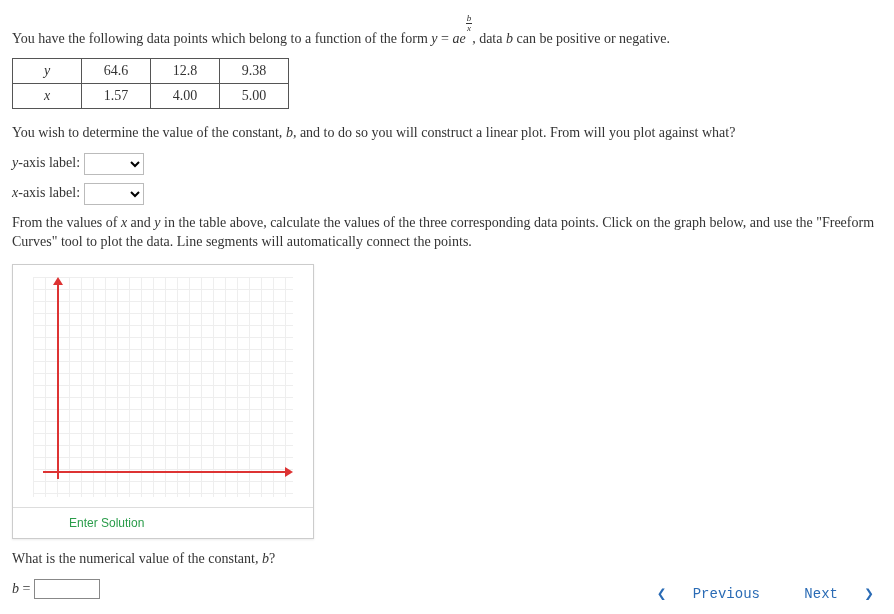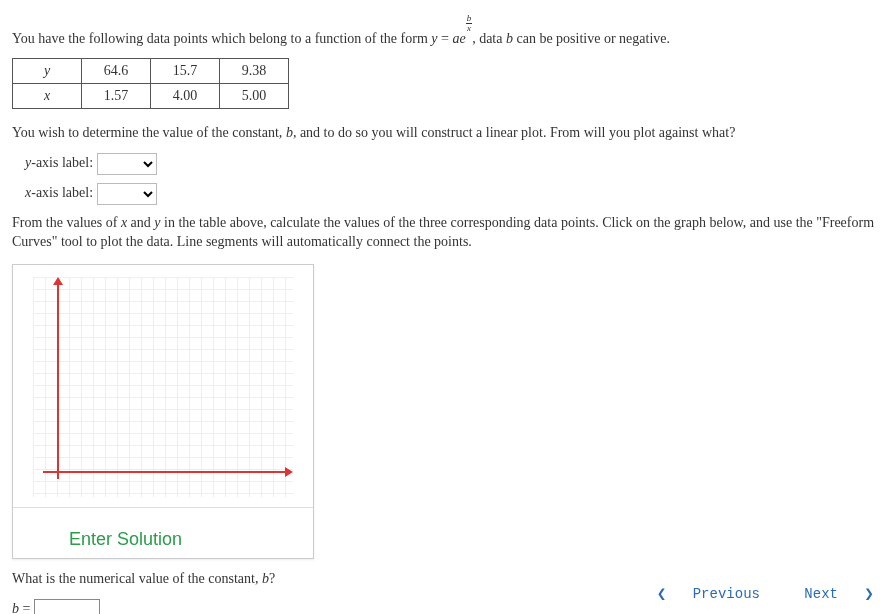--- a/index.html
+++ b/index.html
@@ -18,21 +18,21 @@
     margin: 6px 0 14px 0;
   }
   table.data td {
     border: 1px solid #555;
     padding: 4px 12px;
     text-align: center;
     min-width: 44px;
     font-size: 14px;
   }
   table.data td.hdr { font-style: italic; }
-  .axis-row { margin: 8px 13px; }
+  .axis-row { margin: 8px 0; }
   select {
     width: 60px;
     height: 22px;
     border: 1px solid #bbb;
     background: #fff;
     font-size: 12px;
     vertical-align: middle;
   }
   .graph-panel {
     border: 1px solid #ccc;
@@ -72,22 +72,22 @@
   .x-axis::after {
     content:"";
     position:absolute; right:-6px; top:-4px;
     border-top:5px solid transparent;
     border-bottom:5px solid transparent;
     border-left:8px solid #d33;
   }
   .enter-solution {
     color: #2a9c4a;
     font-family: Arial, sans-serif;
-    font-size: 18px;
-    padding: 21px 0 8px 56px;
+    font-size: 12px;
+    padding: 8px 0 8px 56px;
     border-top: 1px solid #ddd;
     cursor: pointer;
   }
   .b-input {
     margin: 6px 0;
   }
   .b-input input {
     width: 60px;
     height: 16px;
     border: 1px solid #888;
@@ -117,21 +117,21 @@
 <p>
   <span>You have the following data points which belong to a function of the form </span>
   <span class="math-i">y</span><span> = </span><span class="math-i">ae</span><sup class="expwrap"><span class="frac"><span class="top math-i">b</span><span class="bot math-i">x</span></span></sup><span>, data </span><span class="math-i">b</span><span> can be positive or negative.</span>
 </p>
 
 <table class="data">
   <tbody>
       <tr>
     <td class="hdr">y</td>
     <td>64.6</td>
-    <td>15.7</td>
+    <td>12.8</td>
     <td>9.38</td>
   </tr>
   <tr>
     <td class="hdr">x</td>
     <td>1.57</td>
     <td>4.00</td>
     <td>5.00</td>
   </tr>
 </tbody>
   </table>

